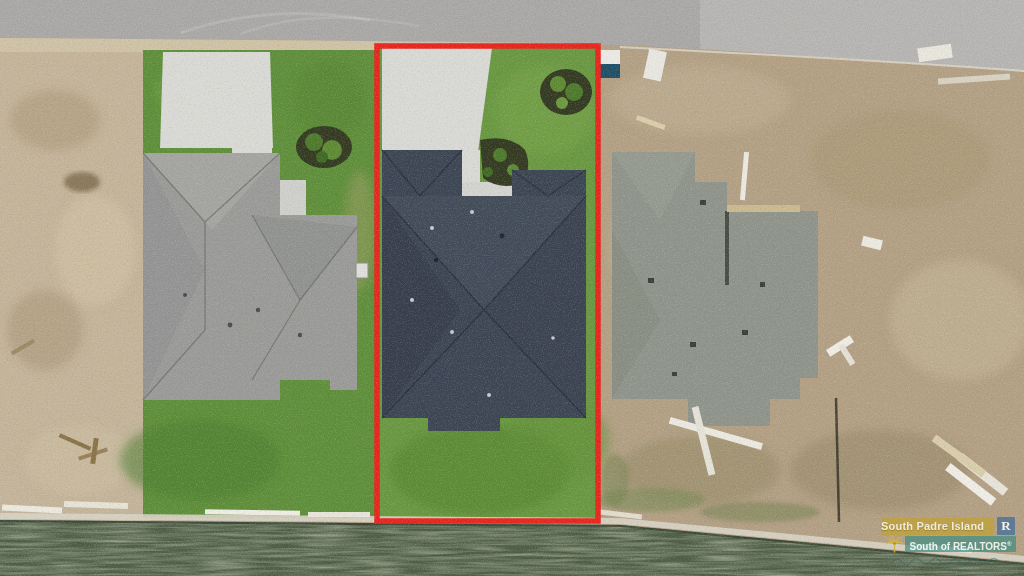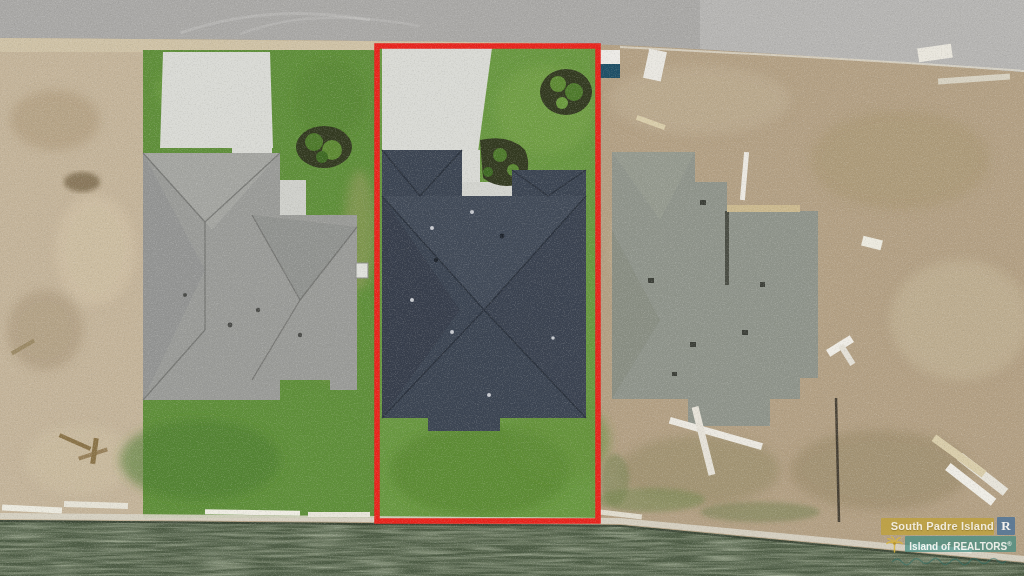--- a/index.html
+++ b/index.html
@@ -16,21 +16,21 @@
   .f-road{fill:var(--road)} .f-roadl{fill:var(--road-light)} .f-sand{fill:var(--sand)}
   .f-dirtL{fill:var(--dirt-left)} .f-dirtR{fill:var(--dirt-right)}
   .f-grass{fill:var(--grass)} .f-grassm{fill:var(--grass-mid)}
   .f-conc{fill:var(--concrete)} .f-roofL{fill:var(--roof-left)} .f-roofM{fill:var(--roof-mid)}
   .f-roofR{fill:var(--roof-right)} .f-water{fill:var(--water)} .f-mulch{fill:var(--mulch)}
   .s-red{stroke:var(--outline-red)}
   
   .wm{position:absolute;left:878px;top:516px;width:146px;height:58px;opacity:.85;}
   .wm-gold{position:absolute;left:3px;top:2px;width:113px;height:17px;border-radius:1px;
     background:rgba(193,162,44,.78);color:#fcf8ea;font-size:11px;font-weight:bold;
-    text-align:right;line-height:17px;letter-spacing:.2px;text-shadow:0 1px 1px rgba(90,70,0,.45);}
+    text-align:left;line-height:17px;letter-spacing:.2px;text-shadow:0 1px 1px rgba(90,70,0,.45);}
   .wm-rbox{position:absolute;left:119px;top:1px;width:18px;height:18px;
     background:rgba(58,106,155,.82);color:#fff;font:bold 13px "Liberation Serif",serif;
     text-align:center;line-height:18px;border-radius:1px;}
   .wm-palm{position:absolute;left:7px;top:19px;width:19px;height:19px;}
   .wm-teal{position:absolute;left:27px;top:20px;width:111px;height:16px;border-radius:1px;
     background:rgba(62,139,129,.82);color:#f4fbf8;font-size:10px;font-weight:bold;
     text-align:center;line-height:16px;white-space:nowrap;}
   .wm-teal sup{font-size:6px;}
   .wm-script{position:absolute;left:12px;top:38px;width:122px;height:14px;
     filter:blur(.5px);opacity:.6;}
@@ -273,18 +273,18 @@
     <g stroke="#d8b53c" stroke-width="1.6" fill="none" stroke-linecap="round">
       <path d="M10,18 L10,9"></path>
       <path d="M10,9 Q5,6 2,9"></path>
           <path d="M10,9 Q6,4 3,4"></path>
       <path d="M10,9 Q10,3 7,2"></path>
           <path d="M10,9 Q13,3 16,3"></path>
       <path d="M10,9 Q15,6 18,9"></path>
     </g>
     <circle cx="10" cy="9" r="1.4" fill="#b08d22"></circle>
   </svg>
-  <div class="wm-teal"><span>Island of REALTORS</span><sup>®</sup></div>
+  <div class="wm-teal"><span>South of REALTORS</span><sup>®</sup></div>
   <svg class="wm-script" viewBox="0 0 122 14">
     <path d="M2,8 q5,-6 10,0 q5,6 10,-1 q4,-5 9,0 q5,5 10,0 q5,-6 10,1 q4,5 9,0 q5,-6 10,0 q5,6 10,-1 q4,-5 9,0 q5,5 10,0 q5,-5 9,0 q4,4 8,0" fill="none" stroke="#2f6e66" stroke-width="1.4"></path>
   </svg>
 </div>
 </div>
 
 </body></html>

